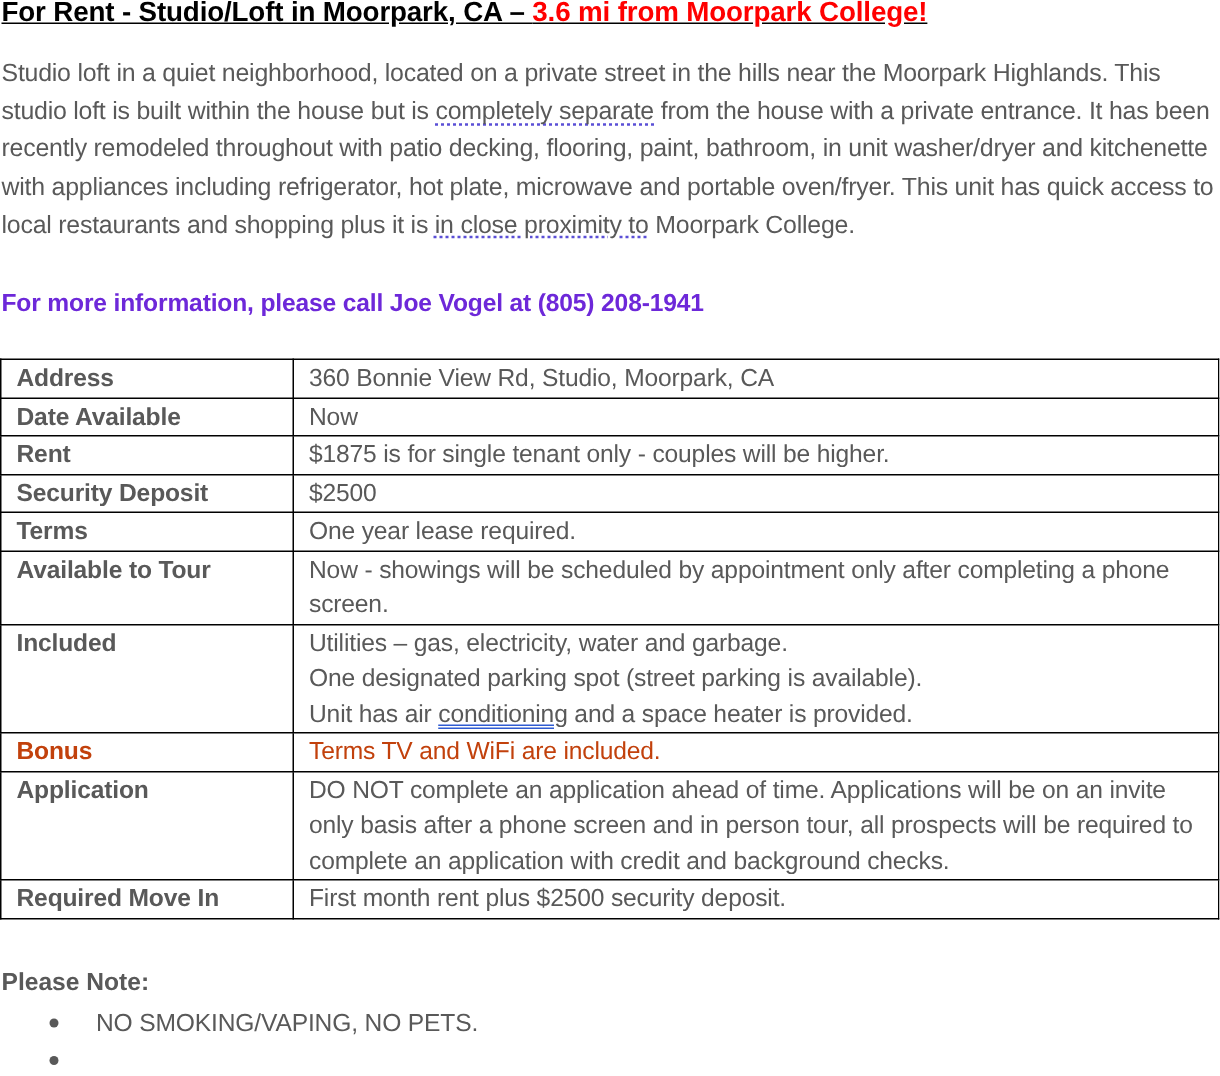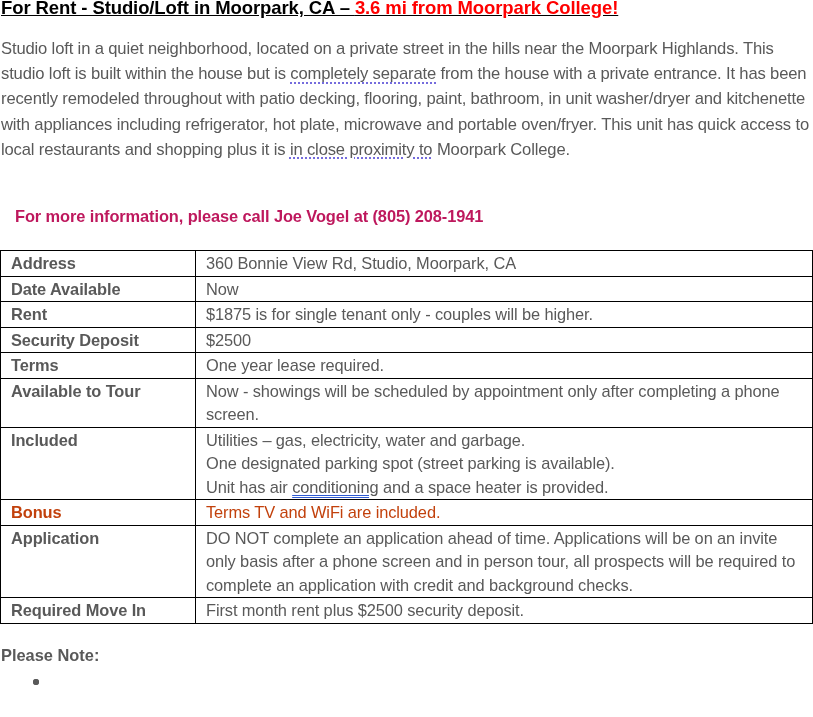--- a/index.html
+++ b/index.html
@@ -40,32 +40,31 @@
       letter-spacing: -0.15px;
     }
     .intro .spell {
       text-decoration: underline dotted #5a4fd6;
       text-underline-offset: 3px;
       text-align: center;
     }
     .contact {
       position: absolute;
       left: 1px;
-      top: 207px;
+      top: 193px;
       font-weight: bold;
-      color: #be185d;
+      color: #6d28d9;
       font-size: 16.4px;
       white-space: nowrap;
       letter-spacing: -0.1px;
-      margin-left: 14px;
     }
     table.info {
       position: absolute;
       left: 0px;
-      top: 250px;
+      top: 239px;
       width: 813px;
       border-collapse: collapse;
       font-size: 16.4px;
     }
     table.info td {
       border: 1px solid #000000;
       vertical-align: top;
       padding: 1px 10px 0 10px;
       line-height: 23.5px;
       letter-spacing: -0.1px;
@@ -178,15 +177,15 @@
   </tr>
   <tr>
     <td class="label">Required Move In</td>
     <td class="value">First month rent plus $2500 security deposit.</td>
   </tr>
 </tbody>
   </table>
 
 <div class="note-heading">Please Note:</div>
 <ul class="notes">
-  <li><span class="bullet"></span></li>
+  <li><span class="bullet"></span><span>NO SMOKING/VAPING, NO PETS.</span></li>
   <li><span class="bullet"></span></li>
 </ul>
 
 </body></html>

